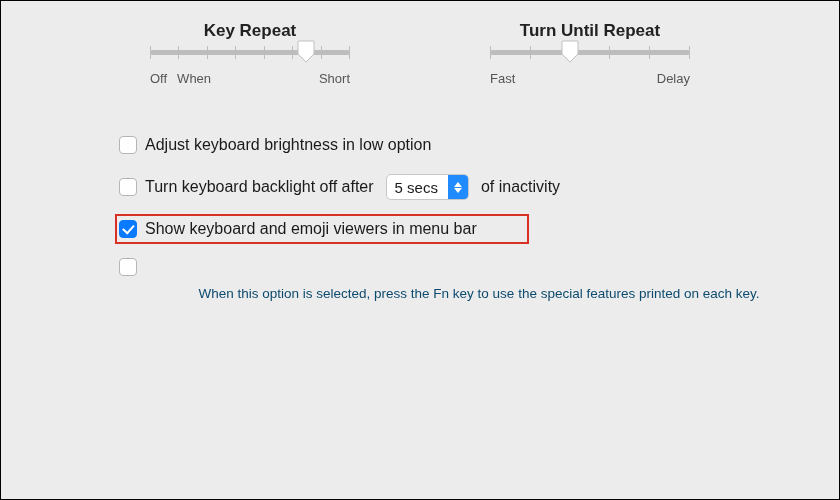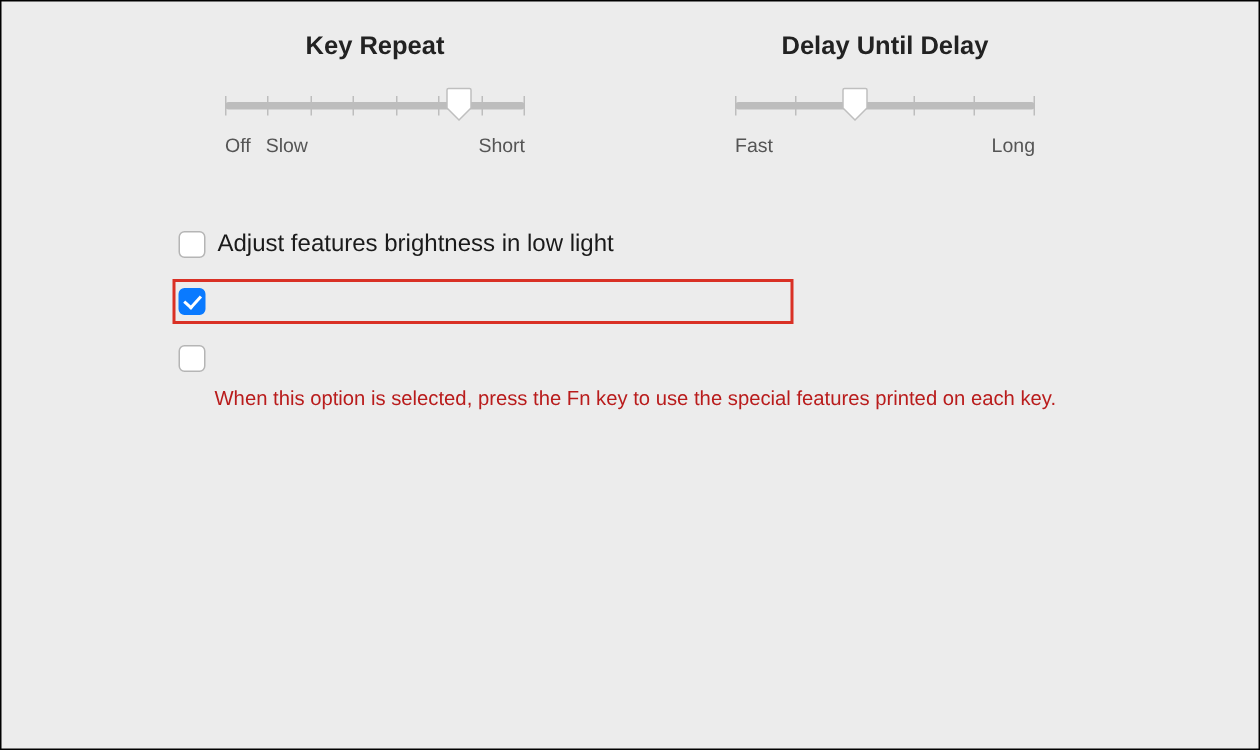--- a/index.html
+++ b/index.html
@@ -25,21 +25,20 @@
     .slider-group {
       display: flex;
       flex-direction: column;
       align-items: center;
       width: 220px;
     }
     .slider-title {
       font-weight: 600;
       font-size: 17px;
       color: #222;
-      margin-bottom: 18px;
     }
     .slider-track-wrap {
       position: relative;
       width: 200px;
       height: 24px;
     }
     .slider-track {
       position: absolute;
       top: 9px;
       left: 0;
@@ -159,23 +158,24 @@
     .inline-select .arrows .tri-down {
       width: 0; height: 0;
       border-left: 4px solid transparent;
       border-right: 4px solid transparent;
     }
     .inline-select .arrows .tri-up { border-bottom: 5px solid #fff; }
     .inline-select .arrows .tri-down { border-top: 5px solid #fff; }
 
     .helper-text {
       font-size: 13.5px;
-      color: #b91c1c;
+      color: #0c4a6e;
       margin-left: 26px;
       margin-top: -6px;
+      text-align: center;
     }
   </style>
 </head>
 <body>
 
 <div class="sliders-row">
 
   <div class="slider-group">
     <div class="slider-title">Key Repeat</div>
     <div class="slider-track-wrap">
@@ -192,61 +192,74 @@
         </div>
       <div class="slider-thumb" id="kr-thumb" style="left: 78%;">
         <svg width="18" height="24" viewBox="0 0 18 24">
           <path d="M2 2 h14 a1 1 0 0 1 1 1 v12 l-8 8 l-8 -8 v-12 a1 1 0 0 1 1 -1 z" fill="#ffffff" stroke="#bfbfbf" stroke-width="1"></path>
         </svg>
       </div>
     </div>
     <div class="slider-labels">
       <span class="left-group">
         <span>Off</span>
-        <span>Slow</span>
+        <span>When</span>
       </span>
       <span>Short</span>
     </div>
   </div>
 
   <div class="slider-group">
-    <div class="slider-title">Delay Until Delay</div>
+    <div class="slider-title">Turn Until Repeat</div>
     <div class="slider-track-wrap">
       <div class="slider-track"></div>
       <div class="slider-ticks" id="dr-ticks">
           <span></span>
           <span></span>
           <span></span>
           <span></span>
           <span></span>
           <span></span>
         </div>
       <div class="slider-thumb" id="dr-thumb" style="left: 40%;">
         <svg width="18" height="24" viewBox="0 0 18 24">
           <path d="M2 2 h14 a1 1 0 0 1 1 1 v12 l-8 8 l-8 -8 v-12 a1 1 0 0 1 1 -1 z" fill="#ffffff" stroke="#bfbfbf" stroke-width="1"></path>
         </svg>
       </div>
     </div>
     <div class="slider-labels">
       <span>Fast</span>
-      <span>Long</span>
+      <span>Delay</span>
     </div>
   </div>
 </div>
 
 <div class="options">
 
   <div class="option-row">
     <span class="checkbox"></span>
-    <span class="option-label">Adjust features brightness in low light</span>
-  </div>
-
+    <span class="option-label">Adjust keyboard brightness in low option</span>
+  </div>
+
+  <div class="option-row">
+    <span class="checkbox"></span>
+    <span class="option-label">Turn keyboard backlight off after</span>
+    <span class="inline-select">
+      <span class="val">5 secs</span>
+      <span class="arrows">
+        <span class="tri-up"></span>
+        <span class="tri-down"></span>
+      </span>
+    </span>
+    <span class="option-label">of inactivity</span>
+  </div>
 
   <div class="option-row highlighted">
     <span class="checkbox checked"></span>
+    <span class="option-label">Show keyboard and emoji viewers in menu bar</span>
   </div>
 
   <div class="option-row">
     <span class="checkbox"></span>
   </div>
   <div class="helper-text">When this option is selected, press the Fn key to use the special features printed on each key.</div>
 
 </div>
 
 </body></html>

